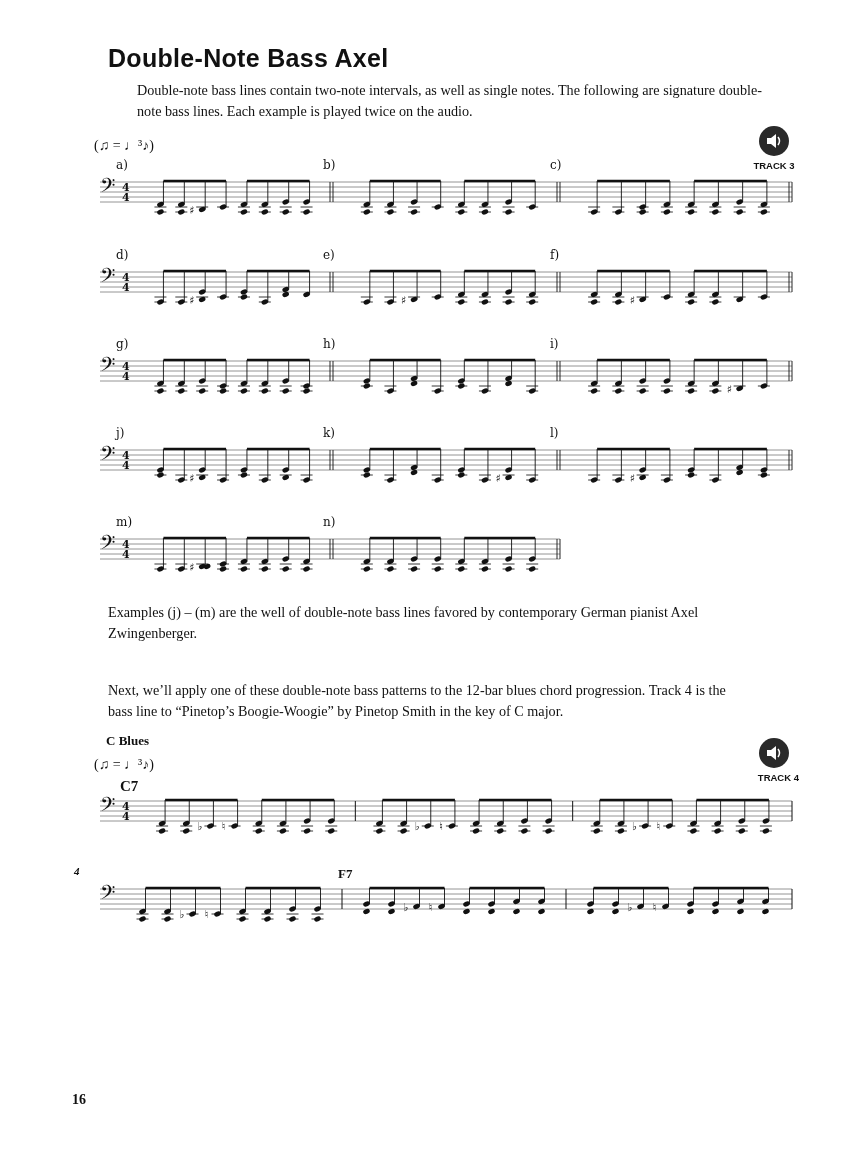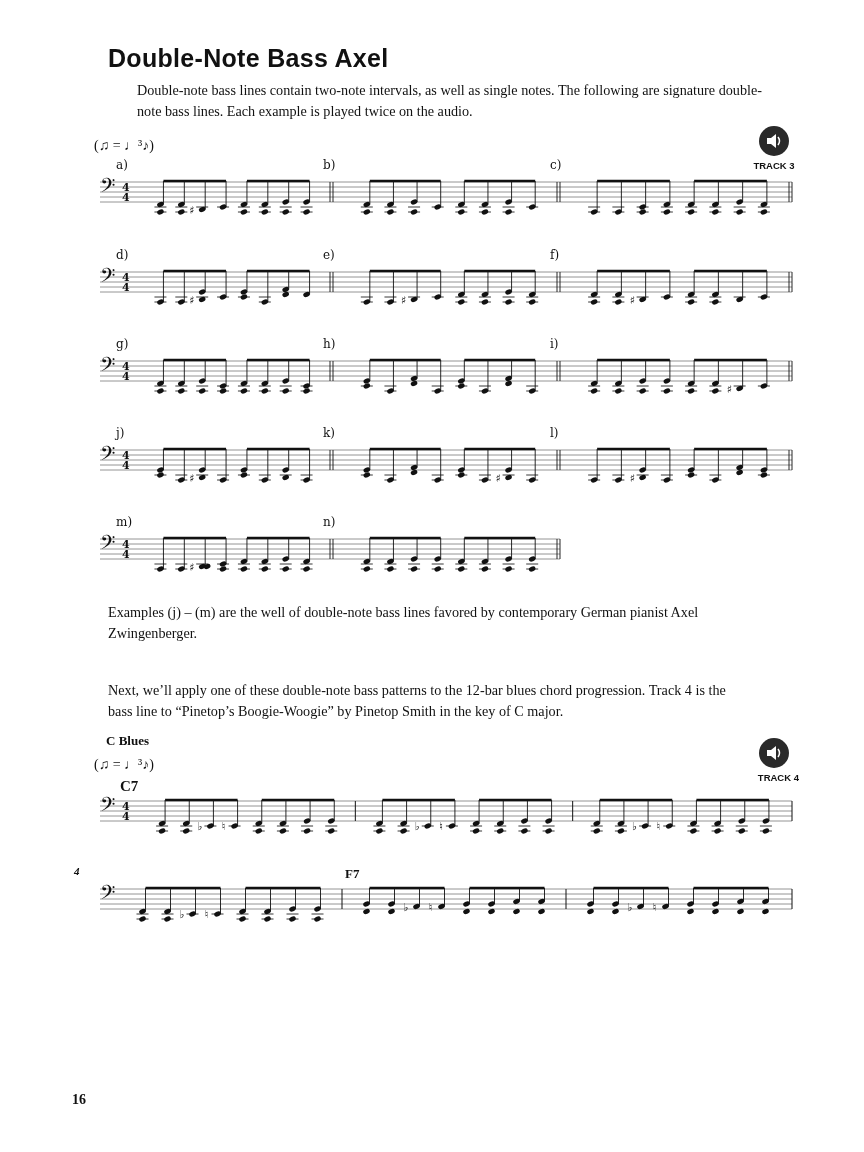--- a/index.html
+++ b/index.html
@@ -47,21 +47,21 @@
   <div class="disc">
     <svg width="18" height="18" viewBox="0 0 18 18">
         <path d="M2 6h4l5-4v14l-5-4H2z" fill="#fff"></path>
         <path d="M13 5q3 4 0 8" stroke="#fff" stroke-width="1.5" fill="none"></path>
       </svg>
   </div>
   <span>TRACK 4</span>
 </div>
 
 <div class="label italic bold" style="left:74px;top:865px;font-size:11px;">4</div>
-<div class="label bold" style="left:338px;top:866px;font-size:13px;margin-left:7px;">F7</div>
+<div class="label bold" style="left:338px;top:866px;font-size:13px;">F7</div>
 
 <div class="pnum">16</div>
 
 <svg class="staff" id="music" width="864" height="1152">
     <line x1="100" x2="792" y1="182" y2="182" stroke="#888" stroke-width="0.9"></line>
     <line x1="100" x2="792" y1="187" y2="187" stroke="#888" stroke-width="0.9"></line>
     <line x1="100" x2="792" y1="192" y2="192" stroke="#888" stroke-width="0.9"></line>
     <line x1="100" x2="792" y1="197" y2="197" stroke="#888" stroke-width="0.9"></line>
     <line x1="100" x2="792" y1="202" y2="202" stroke="#888" stroke-width="0.9"></line>
     <text x="100" y="196" font-size="24" font-family="DejaVu Serif, serif" fill="#111">𝄢</text>

